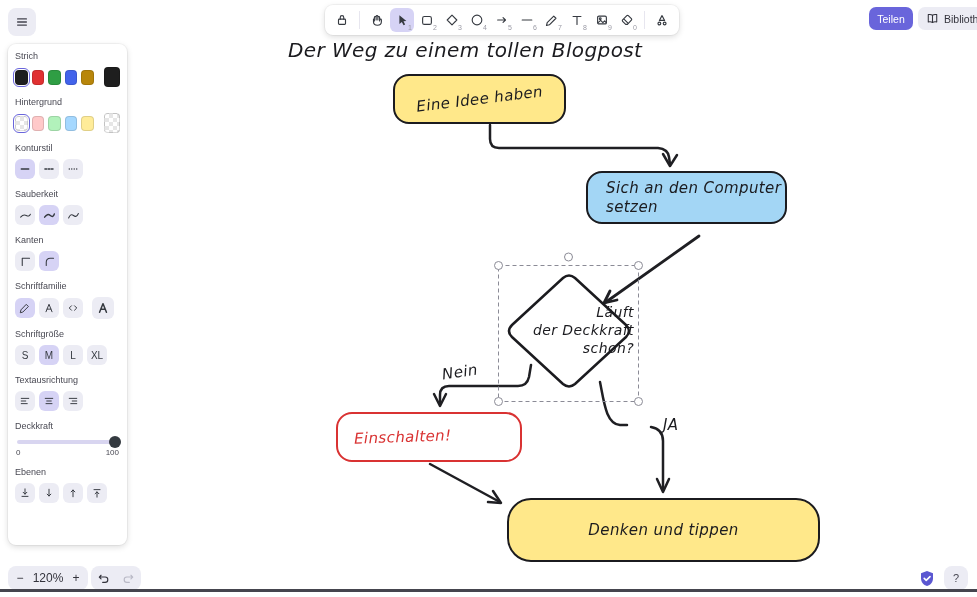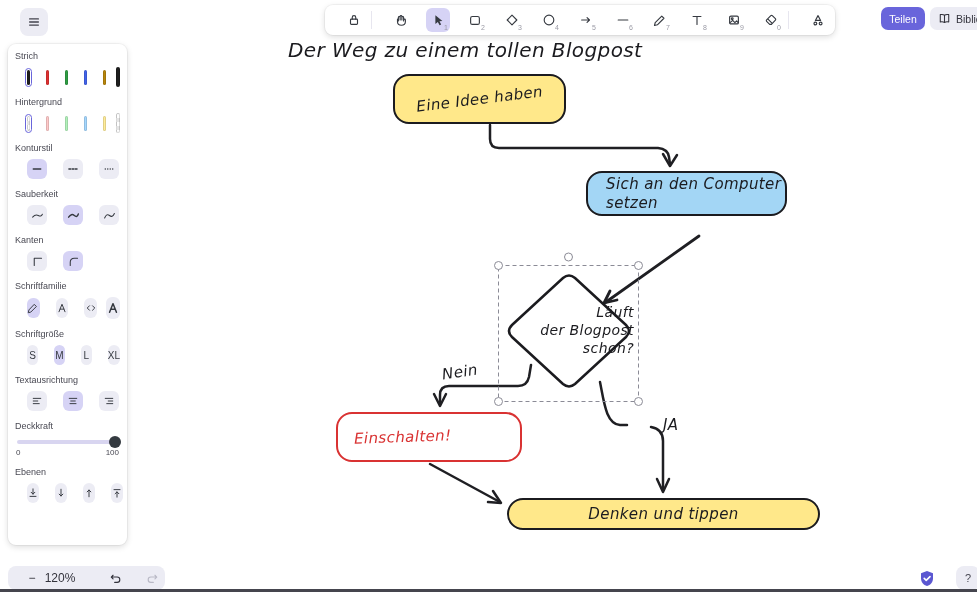--- a/index.html
+++ b/index.html
@@ -1,20 +1,20 @@
 <!DOCTYPE html>
 <html><head>
 <meta charset="utf-8">
 <style>
   * { margin:0; padding:0; box-sizing:border-box; }
   html,body { width:977px; height:597px; }
   body { font-family:"Liberation Sans", sans-serif; background:#ffffff; overflow:hidden; position:relative; }
   .island { position:absolute; background:#ffffff; border-radius:8px;
             box-shadow:0 0 0 1px rgba(0,0,0,.04), 0 2px 6px rgba(0,0,0,.14); }
-  button { border:none; background:transparent; cursor:pointer; font-family:inherit;margin-left:12px; }
+  button { border:none; background:transparent; cursor:pointer; font-family:inherit; }
 
   
   .hamburger { position:absolute; left:8px; top:8px; width:28px; height:28px;
                background:#ececf4; border-radius:8px; display:flex; align-items:center; justify-content:center; }
 
   
   .toolbar { left:325px; top:5px; height:30px; display:flex; align-items:center; padding:0 5px; gap:1px; }
   .tool { position:relative; width:24px; height:24px; border-radius:6px; display:flex;
           align-items:center; justify-content:center; color:#363a41; }
   .tool.sel { background:#d6d3f5; }
@@ -67,30 +67,30 @@
   .win-edge { position:absolute; left:0; top:589px; width:977px; height:3px; background:#45454e; }
 
   
   .canvas-layer { position:absolute; inset:0;padding-left:28px; }
   .hand { font-family:"DejaVu Sans", sans-serif; font-style:italic; color:#1b1b1f; letter-spacing:.4px; }
   .doc-title { position:absolute; left:288px; top:38px; font-size:20px; }
   .node { position:absolute; display:flex; align-items:center; justify-content:center; }
   .node-idea { left:393px; top:74px; width:173px; height:50px; background:#ffe88a;
                border:2.5px solid #1b1b1f; border-radius:16px; font-size:15px; }
   .node-idea span { transform:rotate(-7deg); display:inline-block; }
-  .node-computer { left:586px; top:171px; width:201px; height:45px; background:#a3d6f5;
+  .node-computer { left:586px; top:171px; width:201px; height:53px; background:#a3d6f5;
                    border:2.5px solid #1b1b1f; border-radius:16px; justify-content:flex-start;
                    padding-left:18px; font-size:15px; line-height:19px; }
   .node-decision-text { position:absolute; left:504px; top:303px; width:130px; text-align:right;
                         font-size:14px; line-height:18px; }
   .node-power { left:336px; top:412px; width:186px; height:50px; background:transparent;
                 border:2.5px solid #d93232; border-radius:16px; justify-content:flex-start;
                 padding-left:16px; font-size:15px; color:#d93232; }
   .node-power span { transform:rotate(-2deg); display:inline-block; }
-  .node-type { left:507px; top:498px; width:313px; height:32px; background:#ffe88a;
+  .node-type { left:507px; top:498px; width:313px; height:64px; background:#ffe88a;
                border:2.5px solid #1b1b1f; border-radius:24px; font-size:15px; }
   .edge-label { position:absolute; font-size:15px; }
   .lbl-no { left:442px; top:363px; transform:rotate(-8deg); }
   .lbl-yes { left:627px; top:416px;margin-left:36px; }
   svg.overlay { position:absolute; inset:0; pointer-events:none; }
 </style>
 </head>
 <body>
 
 <div class="canvas-layer">
@@ -143,21 +143,21 @@
 
   <div class="node node-computer hand">
     <div>
       <div>Sich an den Computer</div>
       <div>setzen</div>
     </div>
   </div>
 
   <div class="node-decision-text hand">
     <div>Läuft</div>
-    <div>der Blogpost</div>
+    <div>der Deckkraft</div>
     <div>schon?</div>
   </div>
 
   <div class="node node-power hand">
     <span>Einschalten!</span>
   </div>
 
   <div class="node node-type hand">
     <span>Denken und tippen</span>
   </div>

